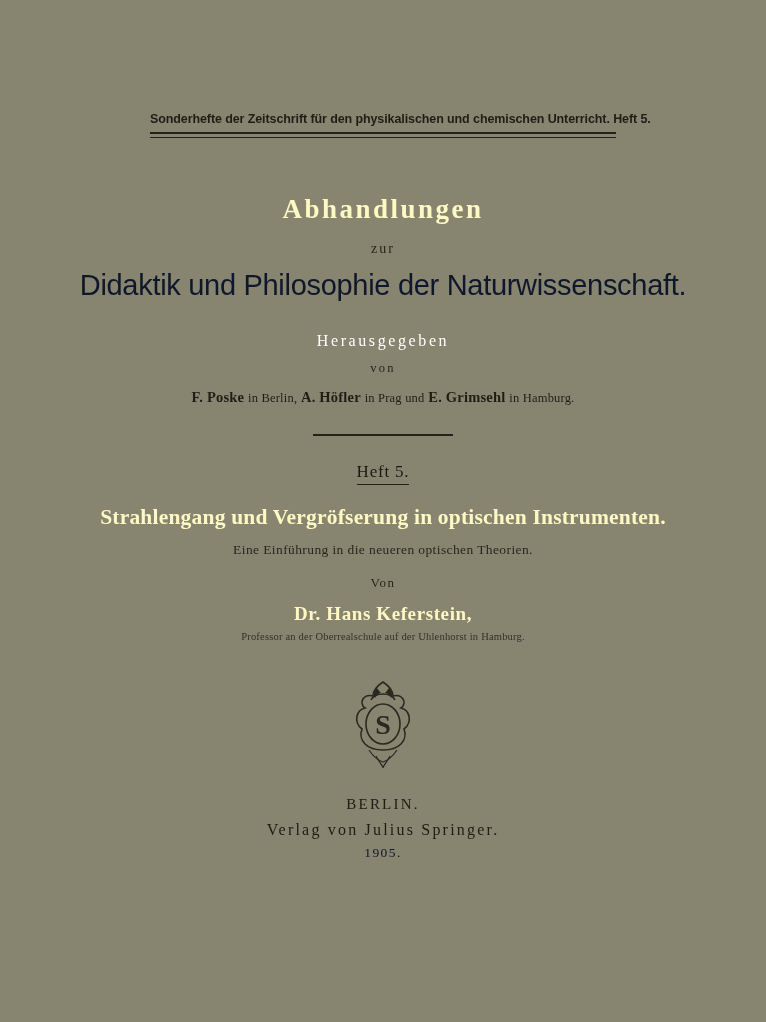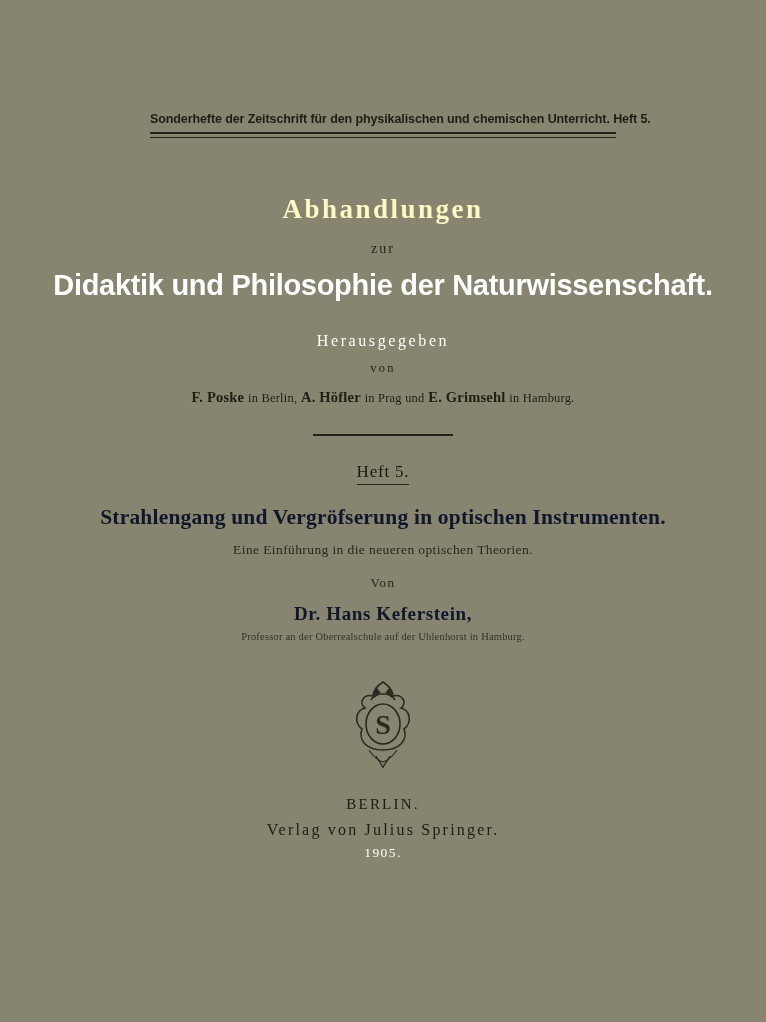--- a/index.html
+++ b/index.html
@@ -60,23 +60,23 @@
   .zur {
     margin-top: 16px;
     font-size: 14px;
     letter-spacing: 2px;
     color: #26251c;
   }
   .title-sub {
     margin-top: 12px;
     font-family: "Liberation Sans", sans-serif;
     font-size: 29px;
-    font-weight: bold;
+    font-weight: normal;
     letter-spacing: -0.3px;
-    color: #ffffff;
+    color: #0f172a;
   }
   .herausgegeben {
     margin-top: 30px;
     font-size: 16px;
     letter-spacing: 2.6px;
     color: #ffffff;
   }
   .von-small {
     margin-top: 11px;
     font-size: 12.5px;
@@ -109,40 +109,40 @@
     display: inline-block;
     border-bottom: 1.5px solid #22211a;
     padding-bottom: 2px;
     color: #1b1a12;
   }
   .work-title {
     margin-top: 20px;
     font-size: 21.5px;
     font-weight: bold;
     letter-spacing: 0.2px;
-    color: #0f172a;
+    color: #fef9c3;
   }
   .work-subtitle {
     margin-top: 12px;
     font-size: 13.5px;
     letter-spacing: 0.4px;
     color: #28271d;
   }
   .von {
     margin-top: 17px;
     font-size: 13px;
     letter-spacing: 1.5px;
     color: #27261c;
   }
   .author {
     margin-top: 12px;
     font-size: 19px;
     font-weight: bold;
     letter-spacing: 0.6px;
-    color: #0f172a;
+    color: #fef9c3;
   }
   .author-affil {
     margin-top: 6px;
     font-size: 10.5px;
     letter-spacing: 0.2px;
     color: #33312a;
   }
   
   .mark {
     margin: 36px auto 0 auto;
@@ -159,21 +159,21 @@
   .publisher {
     margin-top: 8px;
     font-size: 16px;
     letter-spacing: 2.2px;
     color: #1e1d15;
   }
   .year {
     margin-top: 6px;
     font-size: 13.5px;
     letter-spacing: 1.4px;
-    color: #ffffff;
+    color: #0f172a;
   }
 </style>
 </head>
 <body>
 
 <div class="page">
   <div class="content">
 
     <div class="series-block">
       <div class="series-line">Sonderhefte der Zeitschrift für den physikalischen und chemischen Unterricht.   Heft 5.</div>

